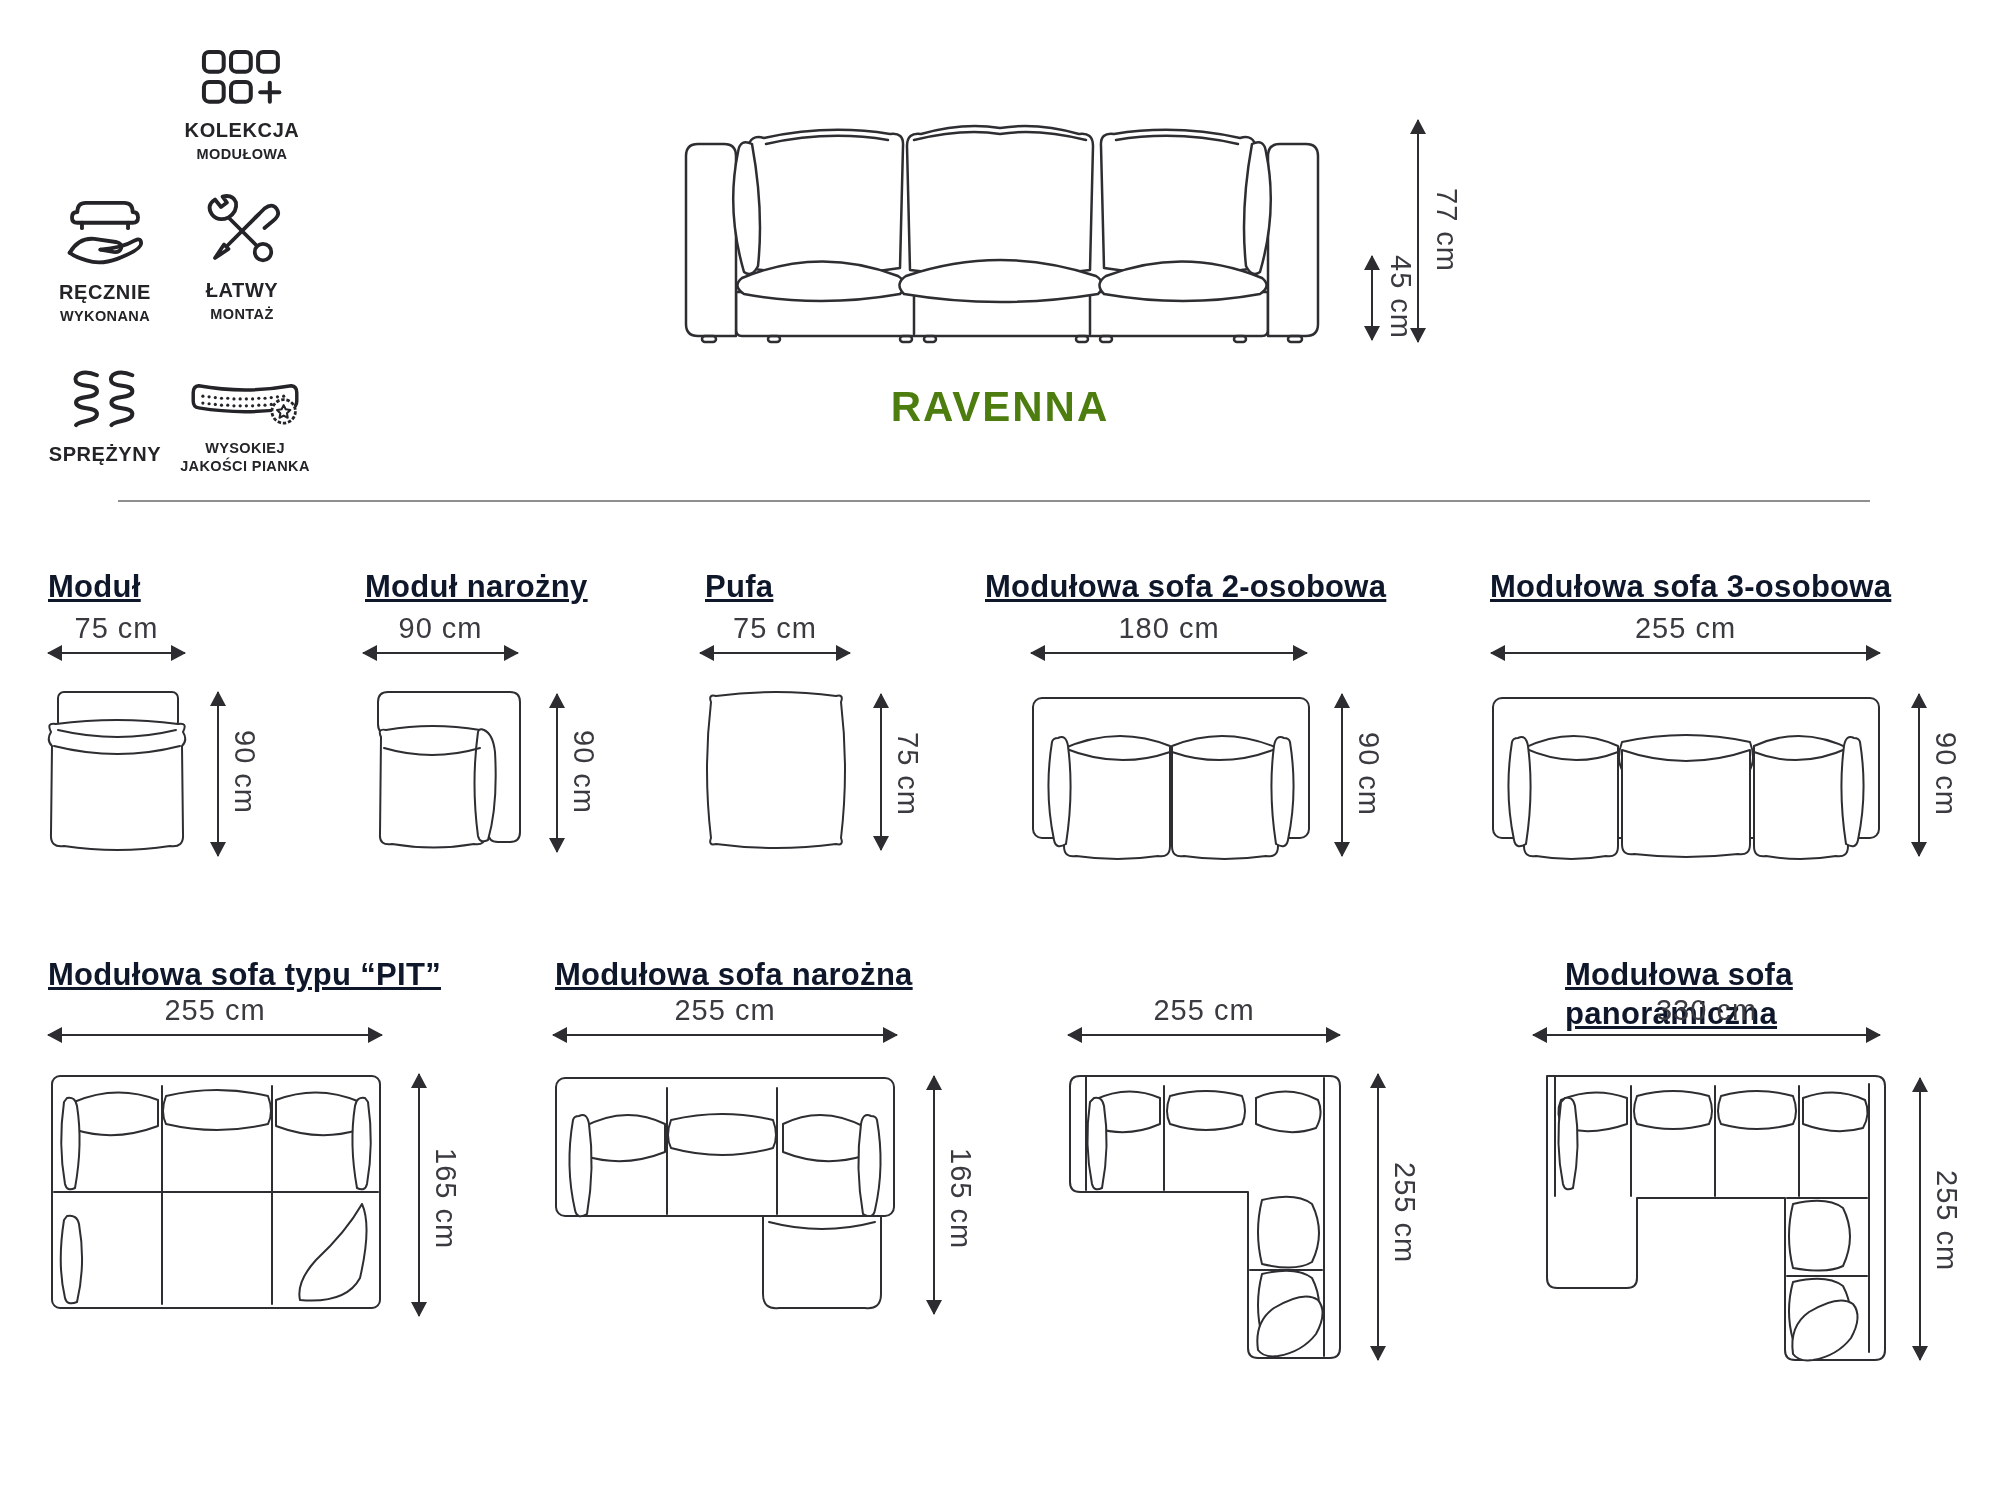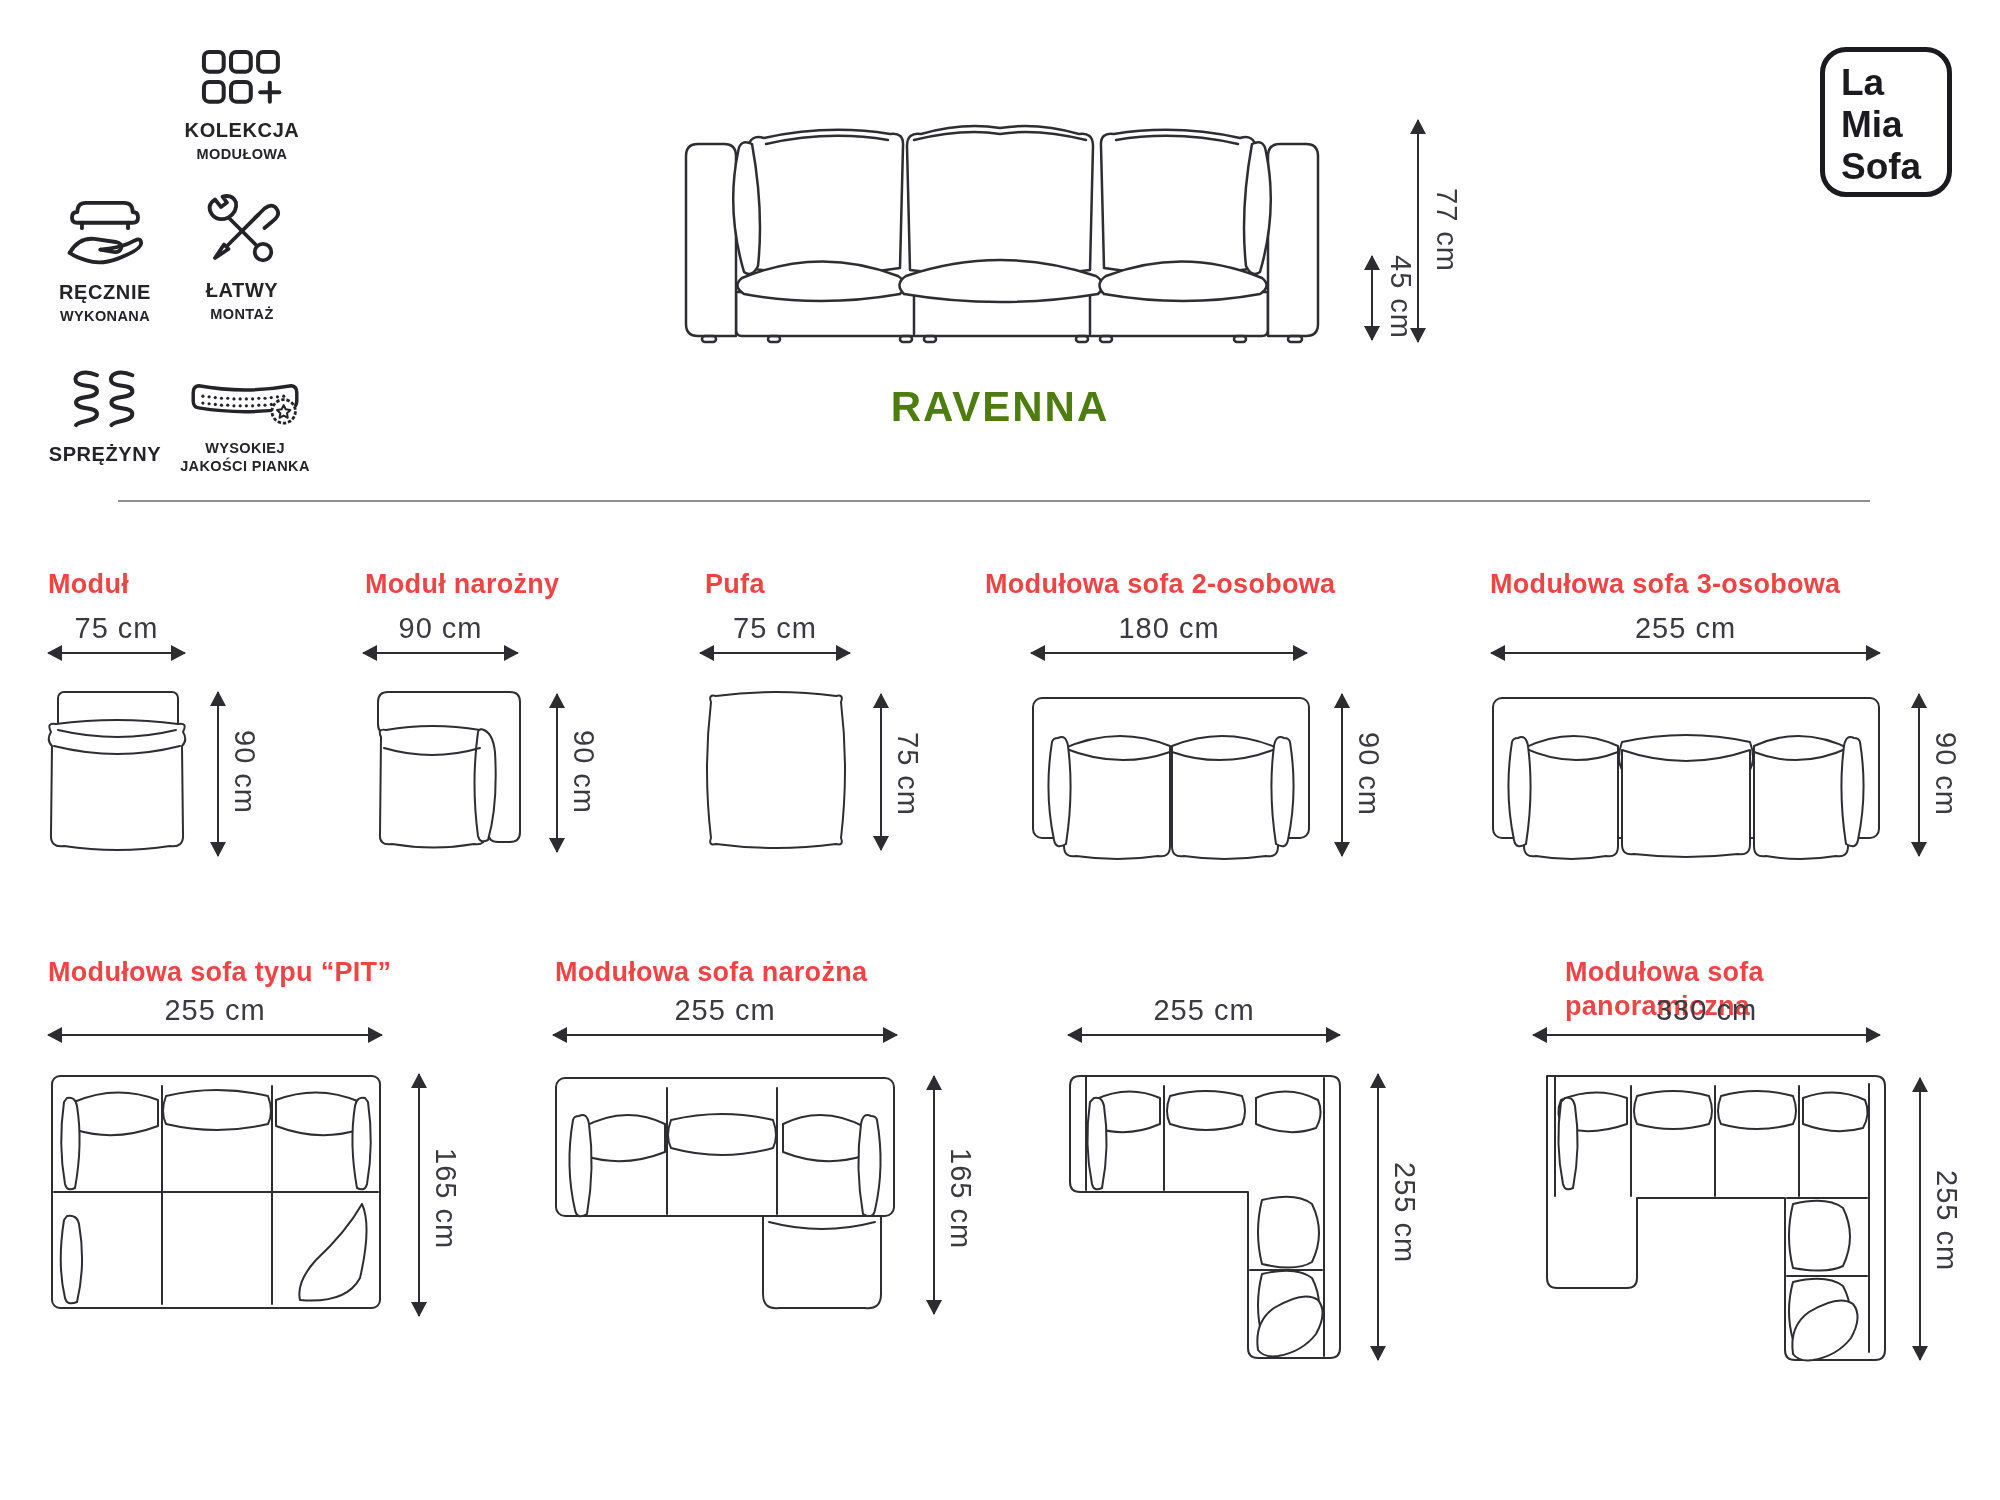--- a/index.html
+++ b/index.html
@@ -30,21 +30,21 @@
   .arrow-v{position:absolute;width:2px;background:#2c2c31;}
   .arrow-v::before{content:"";position:absolute;top:-1px;left:-7px;width:0;height:0;
     border-left:8px solid transparent;border-right:8px solid transparent;border-bottom:15px solid #2c2c31;}
   .arrow-v::after{content:"";position:absolute;bottom:-1px;left:-7px;width:0;height:0;
     border-left:8px solid transparent;border-right:8px solid transparent;border-top:15px solid #2c2c31;}
   .dim{position:absolute;font-size:29px;color:#3a3a40;letter-spacing:1px;white-space:nowrap;}
   .dim.h{text-align:center;}
   .dim.v{writing-mode:vertical-rl;text-orientation:mixed;}
 
   
-  .v-name{position:absolute;font-size:27px;font-weight:700;color:#ef4444;letter-spacing:.3px;line-height:1.25;}
+  .v-name{position:absolute;font-size:31px;font-weight:700;color:#0f172a;letter-spacing:.3px;line-height:1.25;text-decoration:underline;}
   .draw{position:absolute;}
 </style>
 </head>
 <body>
 
 <div class="canvas">
 
 
   <div class="feature" style="left:172px;top:48px;width:140px;">
     <svg class="f-icon" width="82" height="62" viewBox="0 0 112 82">
@@ -173,25 +173,20 @@
     </g>
   </svg>
 
   <div class="arrow-v" style="left:1371px;top:256px;height:84px;"></div>
   <div class="dim v" style="left:1384px;top:255px;">45 cm</div>
   <div class="arrow-v" style="left:1417px;top:120px;height:222px;"></div>
   <div class="dim v" style="left:1430px;top:188px;">77 cm</div>
 
   <div class="hero-title">RAVENNA</div>
 
-  <div class="logo">
-    <div>La</div>
-    <div>Mia</div>
-    <div>Sofa</div>
-  </div>
 
   <div class="divider"></div>
 
   <div class="v-name" style="left:48px;top:568px;">Moduł</div>
   <div class="dim h" style="left:48px;width:137px;top:612px;">75 cm</div>
   <div class="arrow-h" style="left:48px;top:652px;width:137px;"></div>
   <svg class="draw" style="left:42px;top:686px;" width="150" height="172" viewBox="0 0 150 172">
     <g stroke="#2d2d32" stroke-width="2" fill="none" stroke-linejoin="round" stroke-linecap="round">
       <rect x="16" y="6" width="120" height="36" rx="6" fill="#ffffff"></rect>
       <path d="M14,38 Q4,36 9,46 Q4,54 10,60 L9,148 Q8,162 22,160 Q76,168 128,160 Q142,162 141,148 L140,60 Q146,54 141,46 Q146,36 136,38 Q75,30 14,38 Z" fill="#ffffff"></path>

